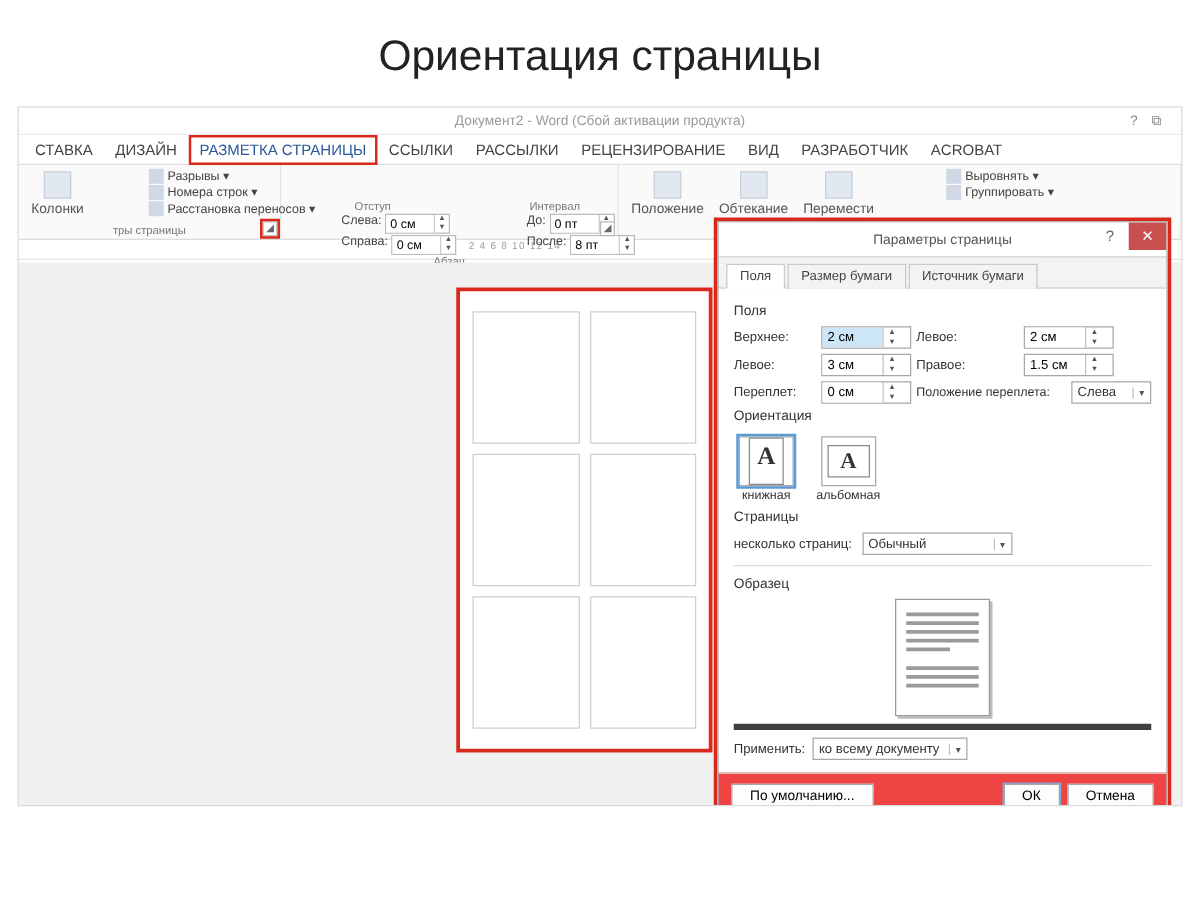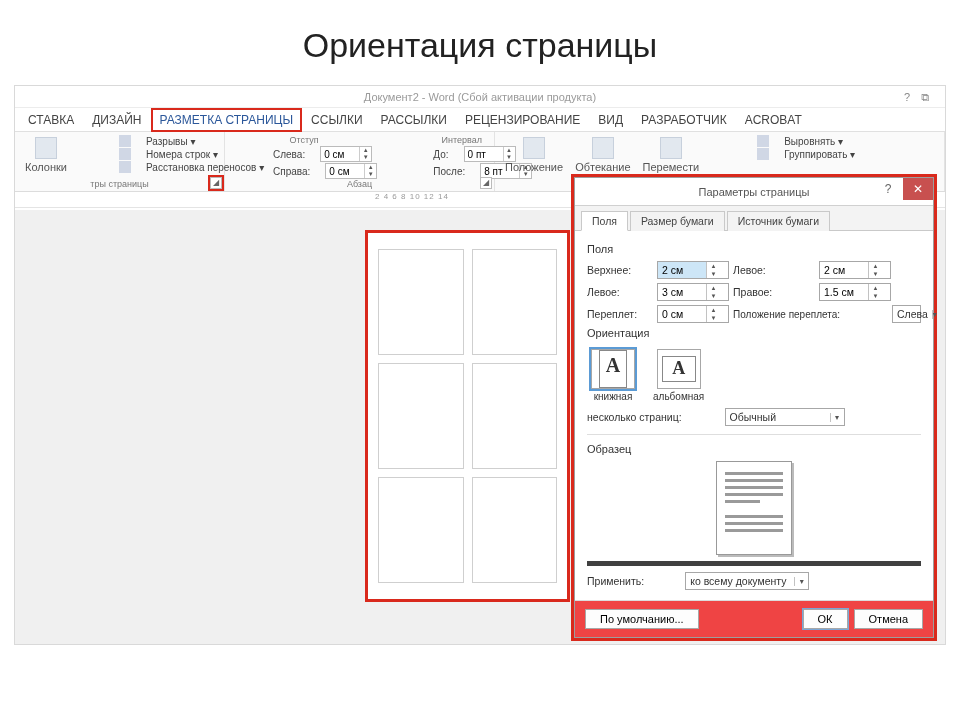--- a/index.html
+++ b/index.html
@@ -9,21 +9,21 @@
   .titlebar { height: 22px; line-height: 22px; text-align: center; color: #9a9a9a; font-size: 11px; position: relative; border-bottom: 1px solid #ececec; }
   .titlebar .help { position: absolute; right: 12px; top: 0; color: #888; letter-spacing: 4px; }
   .tabs { display: flex; align-items: center; height: 24px; border-bottom: 1px solid #e0e0e0; padding-left: 4px; gap: 0; }
   .tab { padding: 0 9px; font-size: 12px; color: #444; text-transform: uppercase; line-height: 24px; cursor: pointer; }
   .tab.active { color: #2b579a; }
   .tab.highlight { border: 2px solid #d9291c; padding: 0 7px; line-height: 20px; }
   .ribbon { display: flex; height: 60px; border-bottom: 1px solid #dcdcdc; background: #fafafa; }
   .rgroup { border-right: 1px solid #e3e3e3; padding: 3px 6px 0 6px; display: flex; flex-direction: column; justify-content: space-between; position: relative; }
   .rgroup .glabel { text-align: center; font-size: 9px; color: #777; padding-bottom: 2px; }
   .rcol { display: flex; flex-direction: column; gap: 1px; font-size: 10px; color: #444; }
-  .rcol .it { display: flex; align-items: center; gap: 15px; white-space: nowrap; padding-left: 42px; }
+  .rcol .it { display: flex; align-items: flex-start; gap: 3px; white-space: nowrap; padding-left: 42px; }
   .ico { width: 12px; height: 12px; background: #d0d7e5; display: inline-block; }
   .spin { display: inline-flex; align-items: center; border: 1px solid #bbb; height: 16px; background: #fff; }
   .spin input { border: none; width: 38px; height: 14px; font-size: 10px; padding: 0 3px; outline: none; }
   .spin .arr { width: 12px; height: 14px; border-left: 1px solid #ccc; display: flex; flex-direction: column; }
   .spin .arr span { flex: 1; text-align: center; font-size: 6px; line-height: 7px; color: #555; }
   .bigbtn { display: flex; flex-direction: column; align-items: center; font-size: 11px; color: #555; padding: 2px 4px; }
   .bigbtn .bi { width: 22px; height: 22px; background: #e2e8ef; border: 1px solid #c7d0dc; margin-bottom: 2px; }
   .launcher { position: absolute; right: 2px; bottom: 2px; width: 12px; height: 12px; border: 1px solid #bbb; font-size: 8px; text-align: center; line-height: 10px; color: #666; background: #fff; }
   .launcher.highlight { outline: 2px solid #d9291c; }
   .rulerbar { height: 16px; border-bottom: 1px solid #e4e4e4; padding-left: 360px; font-size: 8px; color: #9a9a9a; letter-spacing: 1px; }
@@ -45,21 +45,21 @@
   .dlg-tab.active { background: #fff; border-bottom: 1px solid #fff; }
   .dlg-body { padding: 8px 12px 6px 12px; background: #fff; }
   .sect { font-size: 11px; color: #333; margin: 4px 0 6px 0; }
   .frow { display: grid; grid-template-columns: 66px 72px 82px 72px; align-items: center; gap: 4px; margin-bottom: 4px; font-size: 10.5px; }
   .frow label { text-decoration: underline dotted; text-decoration-color: transparent; }
   .fspin { display: flex; border: 1px solid #a7a7a7; height: 18px; background: #fff; }
   .fspin input { border: none; width: 48px; font-size: 10.5px; padding: 0 4px; outline: none; }
   .fspin.sel input { background: #cde6f7; }
   .fspin .farr { width: 14px; border-left: 1px solid #c2c2c2; display: flex; flex-direction: column; }
   .fspin .farr span { flex: 1; text-align: center; font-size: 6px; line-height: 8px; color: #555; }
-  .combo { display: flex; border: 1px solid #a7a7a7; height: 18px; background: #fff; align-items: center; margin-left: 35px; }
+  .combo { display: flex; border: 1px solid #a7a7a7; height: 18px; background: #fff; align-items: center; }
   .combo span { flex: 1; padding: 0 4px; font-size: 10.5px; }
   .combo .carr { width: 14px; border-left: 1px solid #c2c2c2; text-align: center; font-size: 8px; color: #555; }
   .hr { border-top: 1px solid #dedede; margin: 8px 0; }
   .orient { display: flex; gap: 18px; padding: 4px 0 2px 4px; }
   .obox { display: flex; flex-direction: column; align-items: center; gap: 2px; }
   .oicon { width: 44px; height: 40px; border: 1px solid #a7a7a7; background: #fff; display: flex; align-items: center; justify-content: center; }
   .oicon.sel { outline: 2px solid #5b9bd5; }
   .oicon.portrait::after { content: "A"; font: 700 20px/1 Georgia, serif; color: #333; display: block; width: 26px; height: 32px; border: 1px solid #888; text-align: center; padding-top: 4px; }
   .oicon.landscape::after { content: "A"; font: 700 18px/1 Georgia, serif; color: #333; display: block; width: 32px; height: 22px; border: 1px solid #888; text-align: center; padding-top: 2px; }
   .obox label { font-size: 10px; }
@@ -115,21 +115,21 @@
               <span class="ico"></span>
               <span>Расстановка переносов ▾</span>
             </div>
         </div>
       </div>
       <div class="glabel">тры страницы</div>
       <div class="launcher highlight">◢</div>
     </div>
 
     <div class="rgroup" style="width:270px">
-      <div style="display:flex;gap:14px;">
+      <div style="display:flex;gap:14px;margin-top:25px;">
         <div class="rcol">
           <div style="font-size:9px;color:#777;text-align:center">Отступ</div>
           <div class="it">
               <span>Слева:</span>
             <span class="spin">
                 <input value="0 см" style="">
                 <span class="arr">
                   <span>▲</span>
                   <span>▼</span>
                 </span>
@@ -293,20 +293,21 @@
           <div class="obox">
             <div class="oicon portrait sel"></div>
             <label>книжная</label>
           </div>
           <div class="obox">
             <div class="oicon landscape"></div>
             <label>альбомная</label>
           </div>
         </div>
 
+        <div class="sect">Страницы</div>
         <div class="prow">
           <label>несколько страниц:</label>
           <div class="combo" style="width:120px">
               <span>Обычный</span>
               <div class="carr">▾</div>
             </div>
         </div>
 
         <div class="hr"></div>
         <div class="sect">Образец</div>

